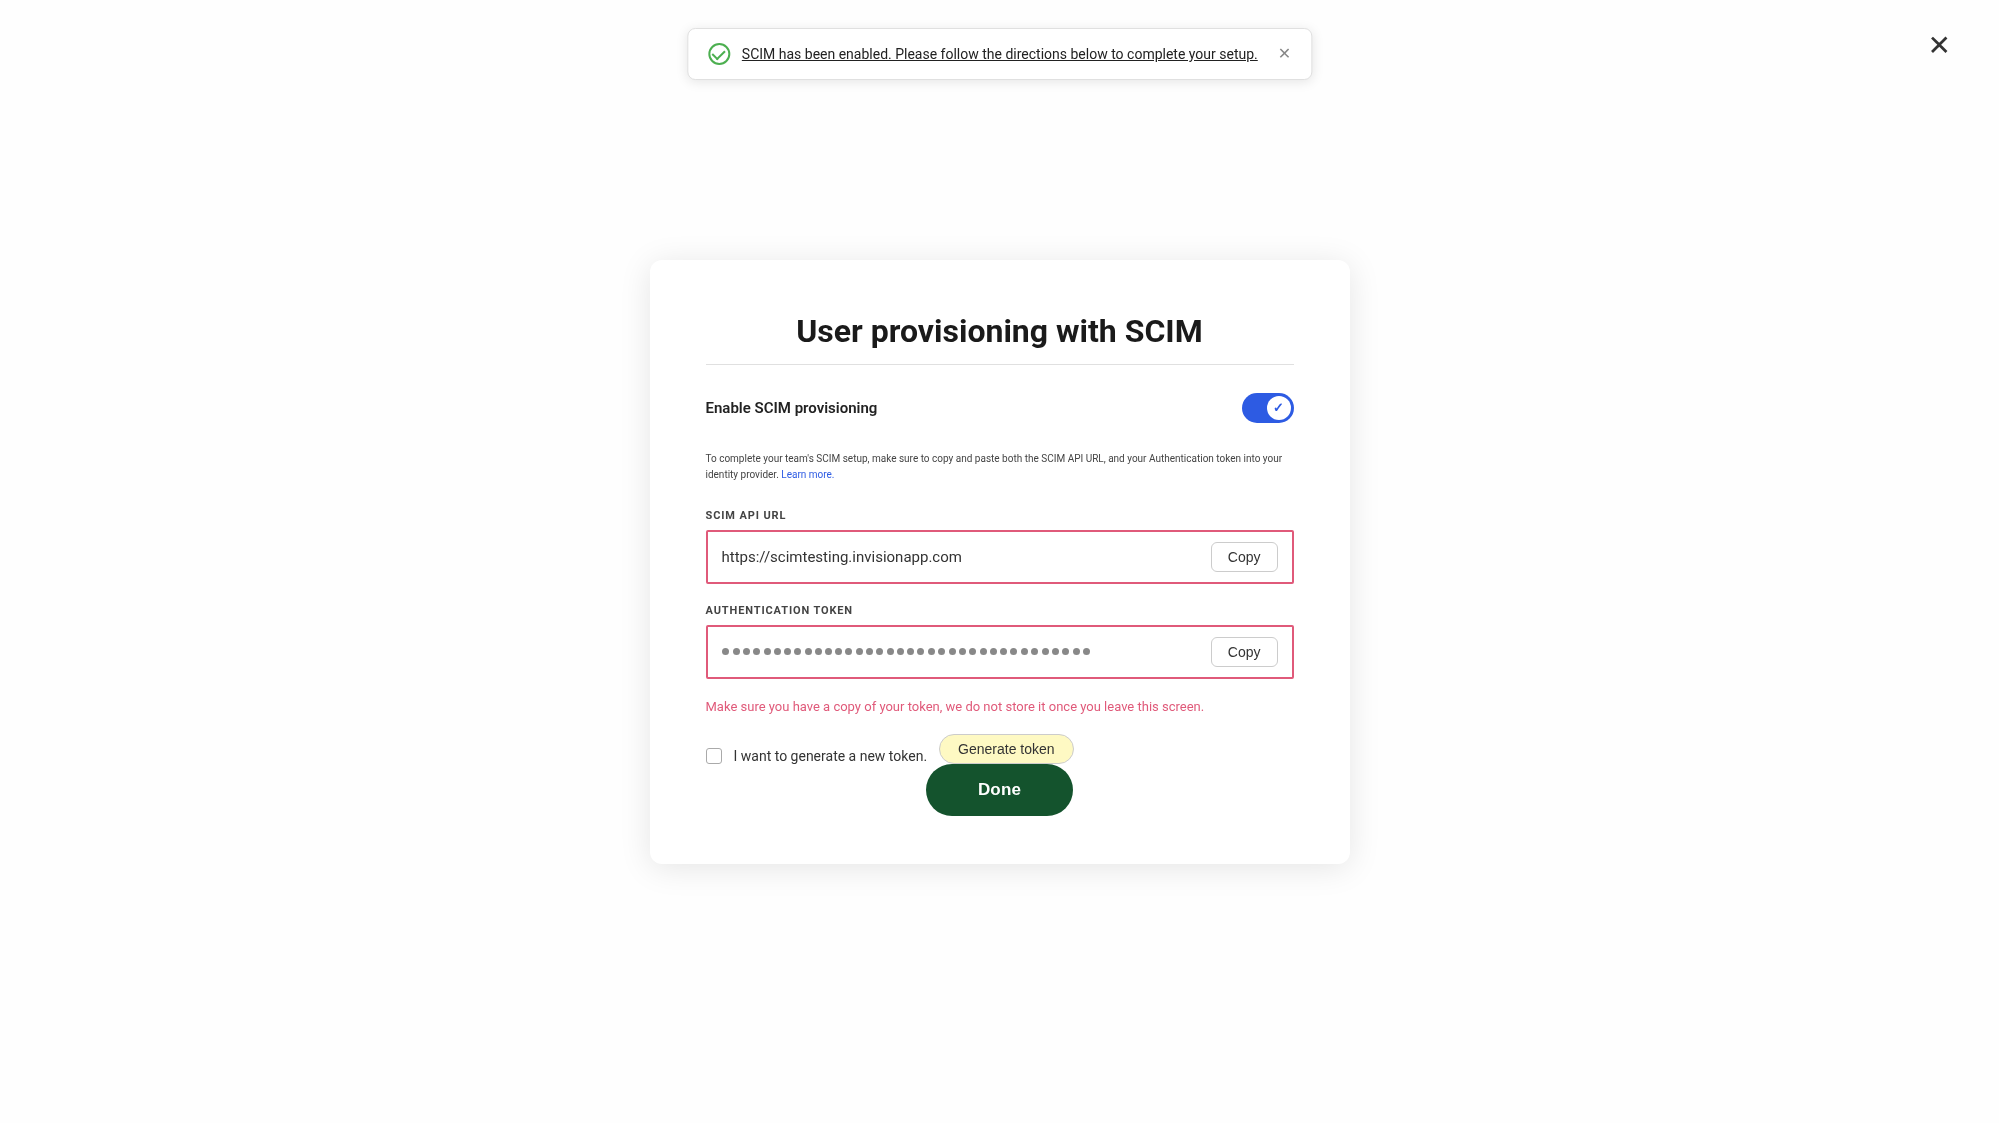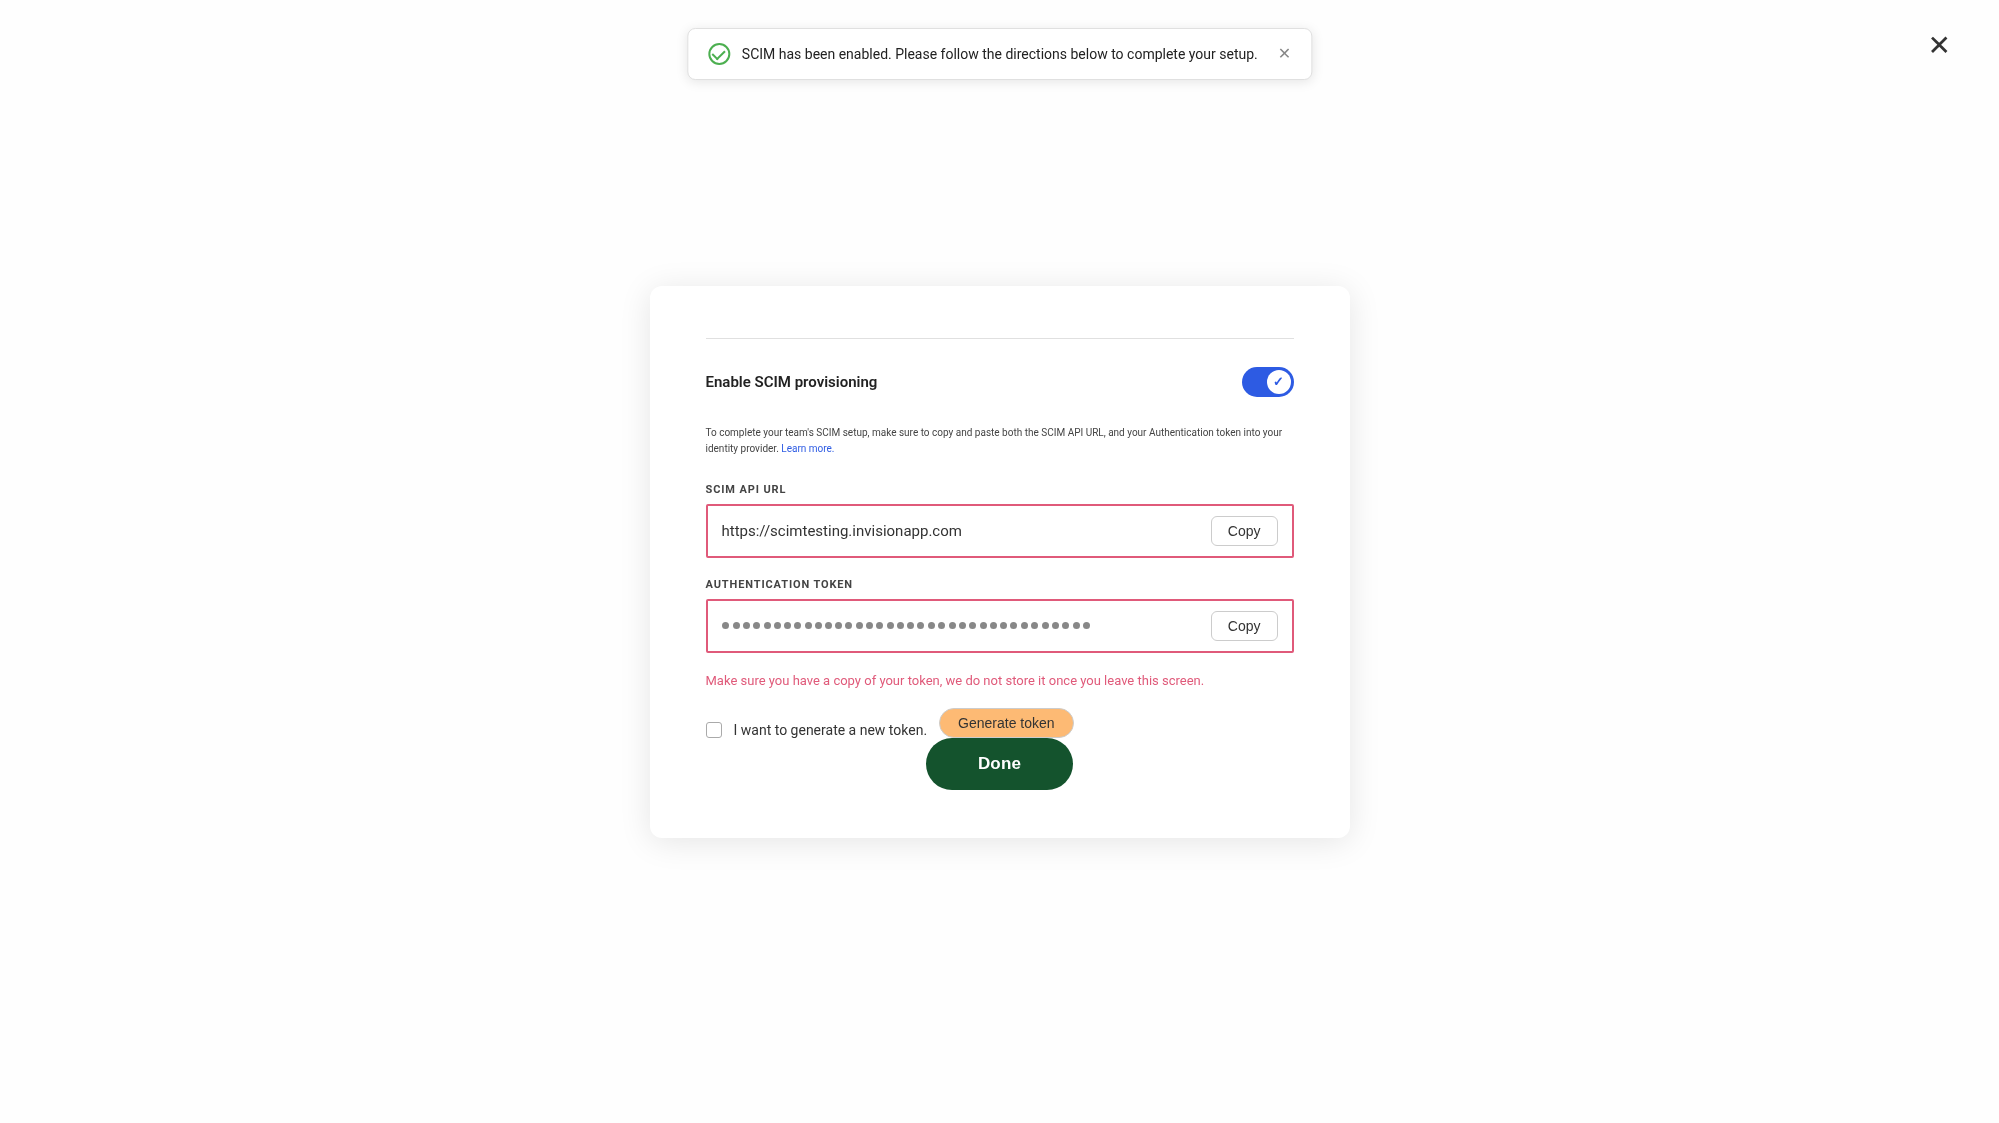--- a/index.html
+++ b/index.html
@@ -73,20 +73,21 @@
       width: 10px;
       height: 6px;
       border-left: 2px solid #4caf50;
       border-bottom: 2px solid #4caf50;
       transform: rotate(-45deg) translateY(-1px);
     }
 
     .toast-text {
       font-size: 14px;
       color: #222;
+      text-decoration: underline;
     }
 
     .toast-close {
       margin-left: 8px;
       color: #888;
       font-size: 16px;
       cursor: pointer;
       line-height: 1;
     }
 
@@ -271,21 +272,21 @@
       flex-shrink: 0;
       background: #fff;
     }
 
     .new-token-label {
       font-size: 14px;
       color: #333;
     }
 
     .generate-button {
-      background: #fdba74;
+      background: #fef9c3;
       border: 1px solid #ccc;
       border-radius: 20px;
       padding: 6px 18px;
       font-size: 14px;
       color: #333;
       cursor: pointer;
     }
 
     
     .done-wrap {
@@ -313,20 +314,21 @@
   <div class="close-icon-wrap">✕</div>
 
   <div class="toast">
     <div class="toast-check"></div>
     <span class="toast-text">SCIM has been enabled. Please follow the directions below to complete your setup.</span>
     <span class="toast-close">✕</span>
   </div>
 
   <div class="modal-card">
 
+    <h1 class="modal-title">User provisioning with SCIM</h1>
 
     <hr class="divider">
 
     <div class="toggle-row">
       <span class="toggle-label">Enable SCIM provisioning</span>
       <div class="toggle-switch">
         <div class="toggle-knob"></div>
       </div>
     </div>
 

